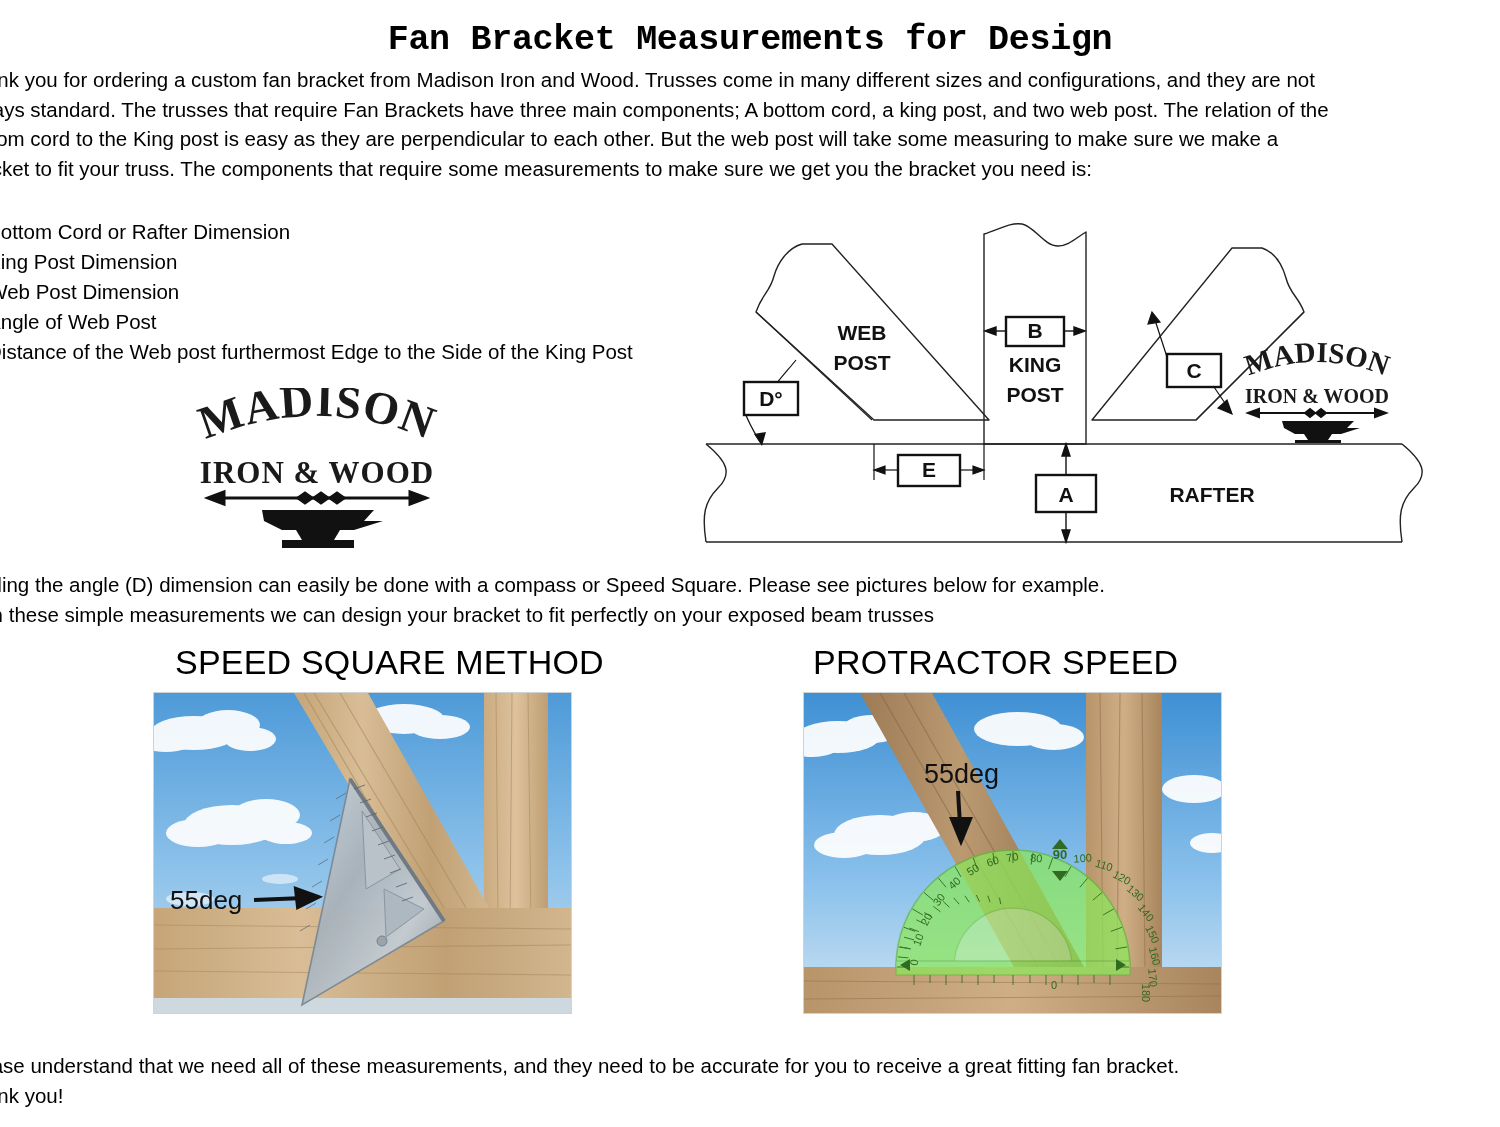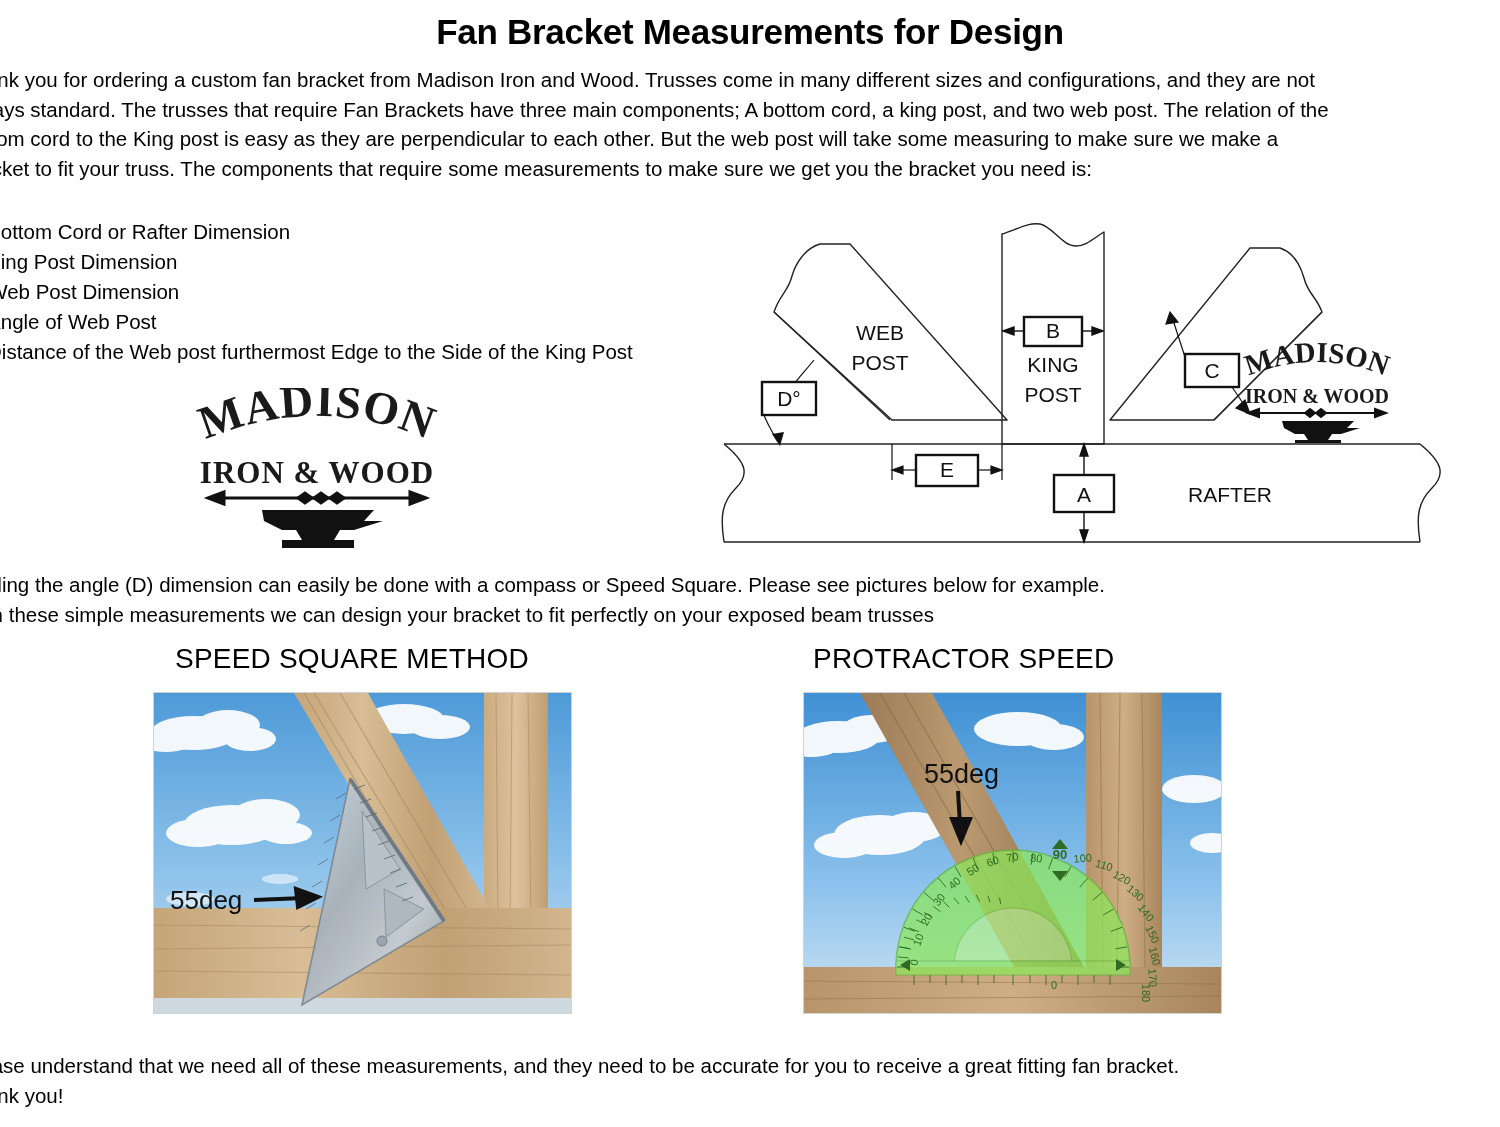--- a/index.html
+++ b/index.html
@@ -4,23 +4,23 @@
 <style>
   html,body{margin:0;padding:0;background:#fff;}
   body{
     width:1500px;height:1127px;position:relative;overflow:hidden;
     font-family:"Liberation Sans","DejaVu Sans",sans-serif;color:#000;
   }
   .page{position:absolute;inset:0;}
 
   
   #title{
-    position:absolute;left:0;top:12px;width:1500px;text-align:center;
+    position:absolute;left:0;top:20px;width:1500px;text-align:center;
     font-size:35px;font-weight:bold;letter-spacing:-0.3px;
-    font-family:Liberation Sans, sans-serif;
+    font-family:Liberation Mono, monospace;
   }
 
   
   .para{
     position:absolute;left:-38px;width:1530px;
     font-size:20.5px;line-height:29.5px;
     font-family:"Liberation Sans","DejaVu Sans",sans-serif;
     white-space:nowrap;
   }
   #intro{top:65px;}
@@ -28,28 +28,28 @@
 
   .listblock{
     position:absolute;left:-38px;top:217px;
     font-size:20.5px;line-height:30px;white-space:nowrap;
   }
   #midtext{top:570px;}
   #bottomtext{top:1051px;}
 
   
   .method-head{
-    position:absolute;font-size:28px;letter-spacing:0.2px;
+    position:absolute;font-size:34px;letter-spacing:0.2px;
     font-family:"Liberation Sans","DejaVu Sans",sans-serif;
   }
   #head-speed{left:175px;top:643px;}
   #head-prot{left:813px;top:643px;}
 
   
-  #diagram{position:absolute;left:702px;top:212px;width:760px;height:350px;}
+  #diagram{position:absolute;left:684px;top:212px;width:760px;height:350px;font-weight:bold;}
   #diagram svg{display:block;}
 
   
   .logo{position:absolute;}
   #logo-left{left:178px;top:388px;width:278px;height:160px;}
   #logo-right{left:1228px;top:343px;width:178px;height:100px;}
 
   
   .photo{
     position:absolute;overflow:hidden;border:1px solid #cfd3d6;

